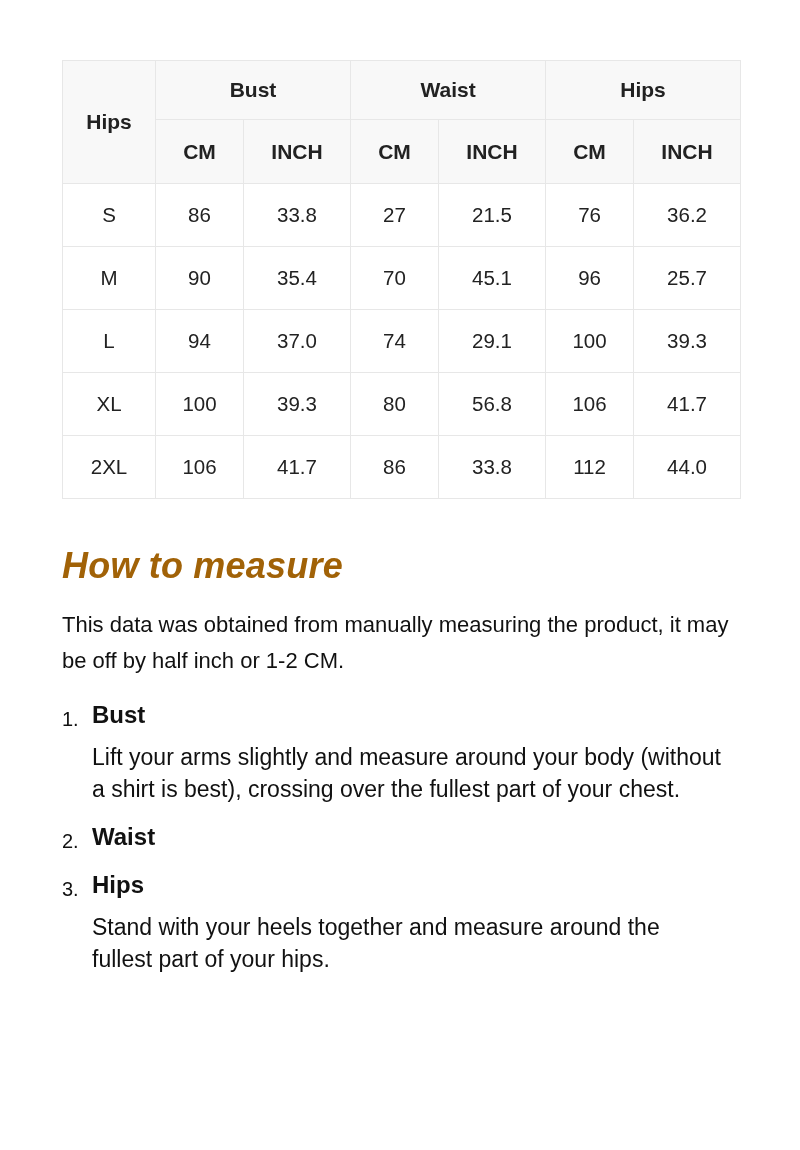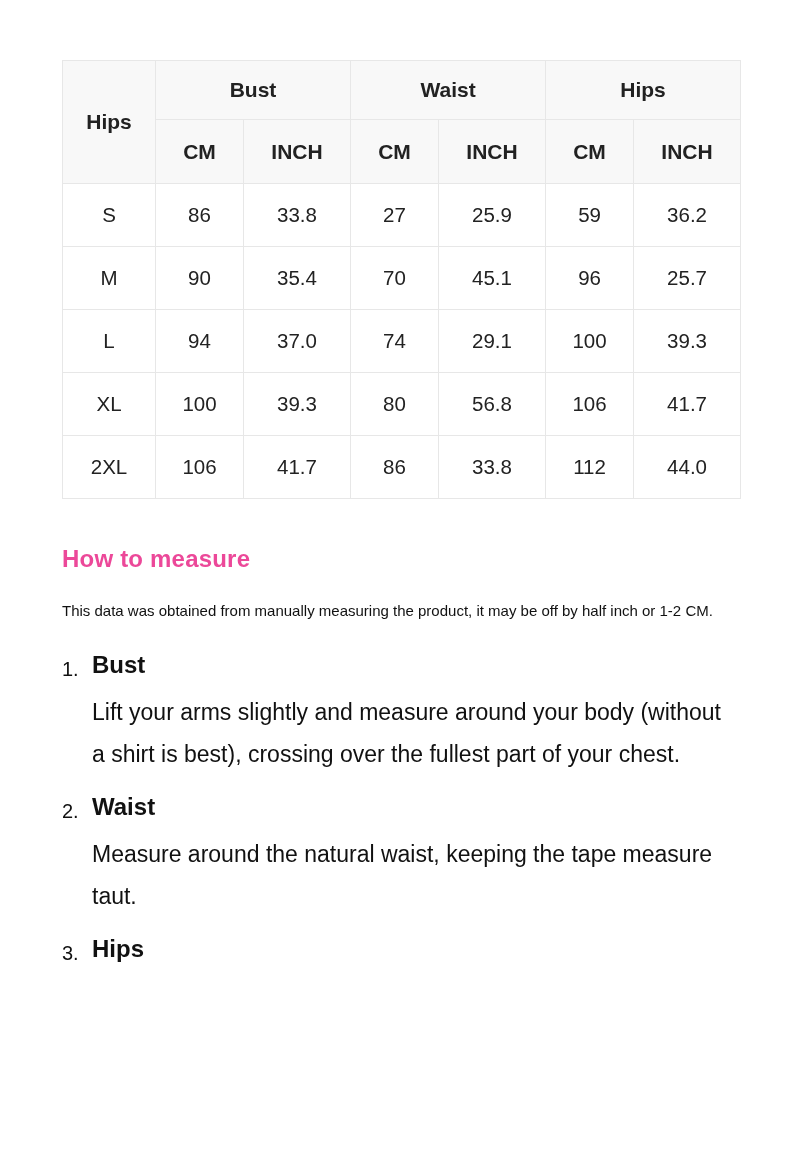--- a/index.html
+++ b/index.html
@@ -42,27 +42,28 @@
     font-weight: normal;
     font-size: 20.5px;
   }
   col.col-size { width: 93px; }
   col.col-cm   { width: 88px; }
   col.col-inch { width: 107px; }
 
   
   h2.htm-title {
     margin: 46px 0 20px 0;
-    font-size: 24px;
+    font-size: 36px;
     font-weight: bold;
-    color: #ec4899;
+    color: #a16207;
     letter-spacing: 0.2px;
+    font-style: italic;
   }
   p.htm-intro {
-    font-size: 15px;
+    font-size: 22px;
     line-height: 36px;
     color: #111111;
     margin: 0 0 22px 0;
   }
   .steps { margin-top: 4px; }
   .step {
     display: flex;
     align-items: flex-start;
     margin-bottom: 8px;
   }
@@ -76,21 +77,21 @@
   }
   .step-body { flex: 1 1 auto; }
   .step-label {
     font-size: 24px;
     font-weight: bold;
     color: #111111;
     margin-bottom: 12px;
   }
   .step-desc {
     font-size: 23px;
-    line-height: 42px;
+    line-height: 32px;
     color: #111111;
     margin-bottom: 10px;
     max-width: 630px;
   }
 </style>
 </head>
 <body>
 
 <div class="page">
 
@@ -119,22 +120,22 @@
         <th>CM</th>
         <th>INCH</th>
       </tr>
     </thead>
     <tbody>
       <tr>
         <td>S</td>
         <td>86</td>
         <td>33.8</td>
         <td>27</td>
-        <td>25.9</td>
-        <td>59</td>
+        <td>21.5</td>
+        <td>76</td>
         <td>36.2</td>
       </tr>
       <tr>
         <td>M</td>
         <td>90</td>
         <td>35.4</td>
         <td>70</td>
         <td>45.1</td>
         <td>96</td>
         <td>25.7</td>
@@ -180,26 +181,26 @@
       <div class="step-body">
         <div class="step-label">Bust</div>
         <p class="step-desc">Lift your arms slightly and measure around your body (without a shirt is best), crossing over the fullest part of your chest.</p>
       </div>
     </div>
 
     <div class="step">
       <span class="step-num">2.</span>
       <div class="step-body">
         <div class="step-label">Waist</div>
-        <p class="step-desc">Measure around the natural waist, keeping the tape measure taut.</p>
       </div>
     </div>
 
     <div class="step">
       <span class="step-num">3.</span>
       <div class="step-body">
         <div class="step-label">Hips</div>
+        <p class="step-desc">Stand with your heels together and measure around the fullest part of your hips.</p>
       </div>
     </div>
 
   </div>
 
 </div>
 
 </body></html>

